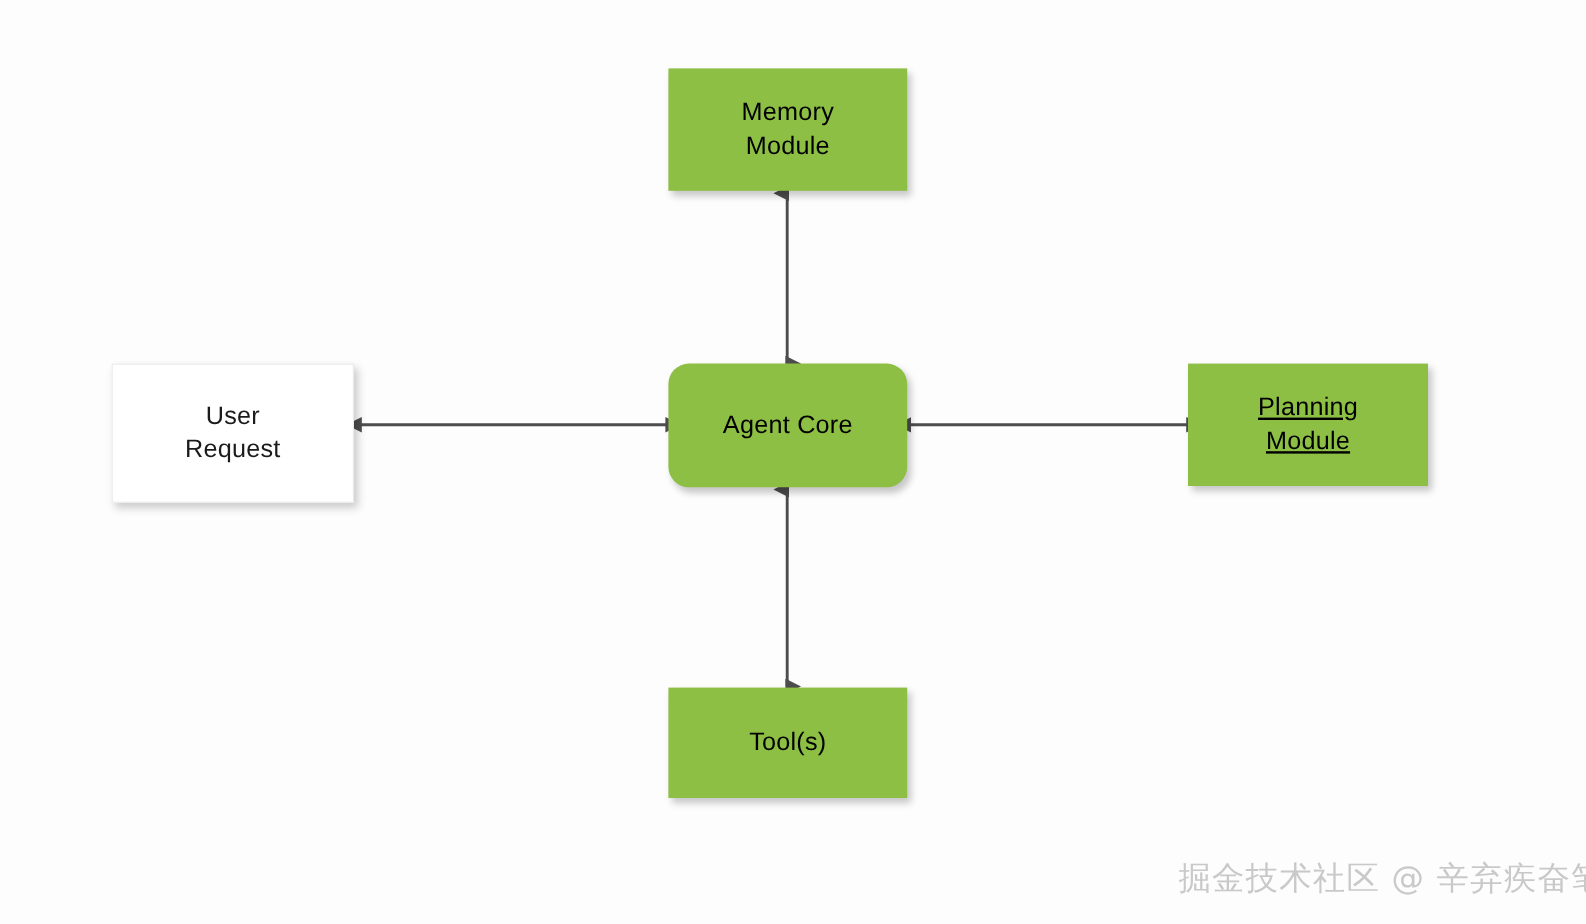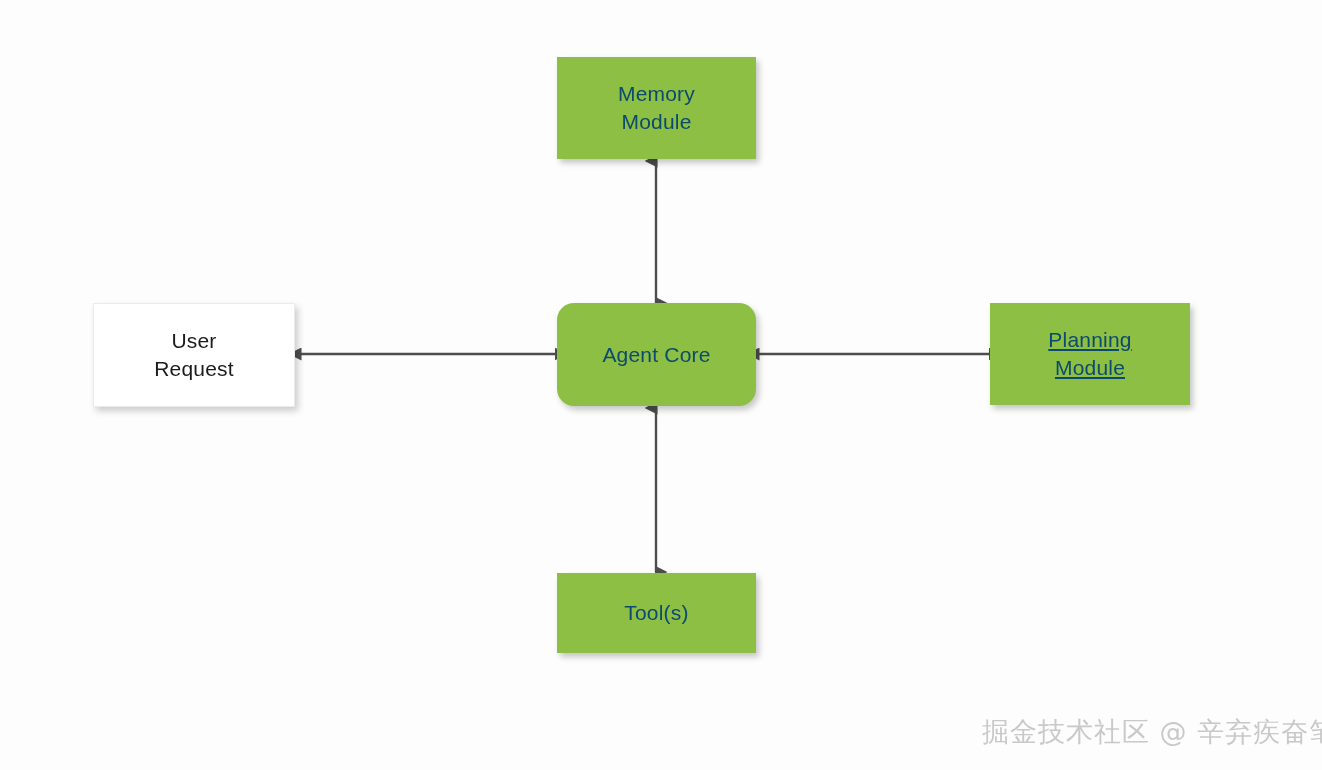--- a/index.html
+++ b/index.html
@@ -29,36 +29,36 @@
     letter-spacing: 0.2px;
     box-shadow: 3px 4px 6px rgba(0,0,0,0.22);
   }
   .node .node-label {
     display: block;
     white-space: pre-line;
   }
 
   .node-green {
     background: #8cbf43;
-    color: #0c4a6e;
+    color: #000000;
     font-size: 21px;
   }
   .node-white {
     background: #ffffff;
     color: #1b1b1b;
     border: 1px solid #ebebeb;
     font-size: 21px;
     box-shadow: 3px 4px 7px rgba(0,0,0,0.20);
   }
 
   
   #node-memory    { left: 557px; top: 57px;  width: 199px; height: 102px; }
   #node-core      { left: 557px; top: 303px; width: 199px; height: 103px; border-radius: 17px; }
-  #node-tools     { left: 557px; top: 573px; width: 199px; height: 80px; justify-content: center; }
-  #node-user      { left: 93px;  top: 303px; width: 202px; height: 104px; }
+  #node-tools     { left: 557px; top: 573px; width: 199px; height: 92px; justify-content: center; }
+  #node-user      { left: 93px;  top: 303px; width: 202px; height: 116px; }
   #node-planning  { left: 990px; top: 303px; width: 200px; height: 102px; text-decoration: underline; }
 
   .connector {
     position: absolute;
     overflow: visible;
   }
   #conn-memory   { left: 614px; top: 148px; width: 84px;  height: 168px; }
   #conn-tools    { left: 614px; top: 395px; width: 84px;  height: 190px; }
   #conn-user     { left: 287px; top: 330px; width: 282px; height: 48px; }
   #conn-planning { left: 745px; top: 330px; width: 258px; height: 48px; }

